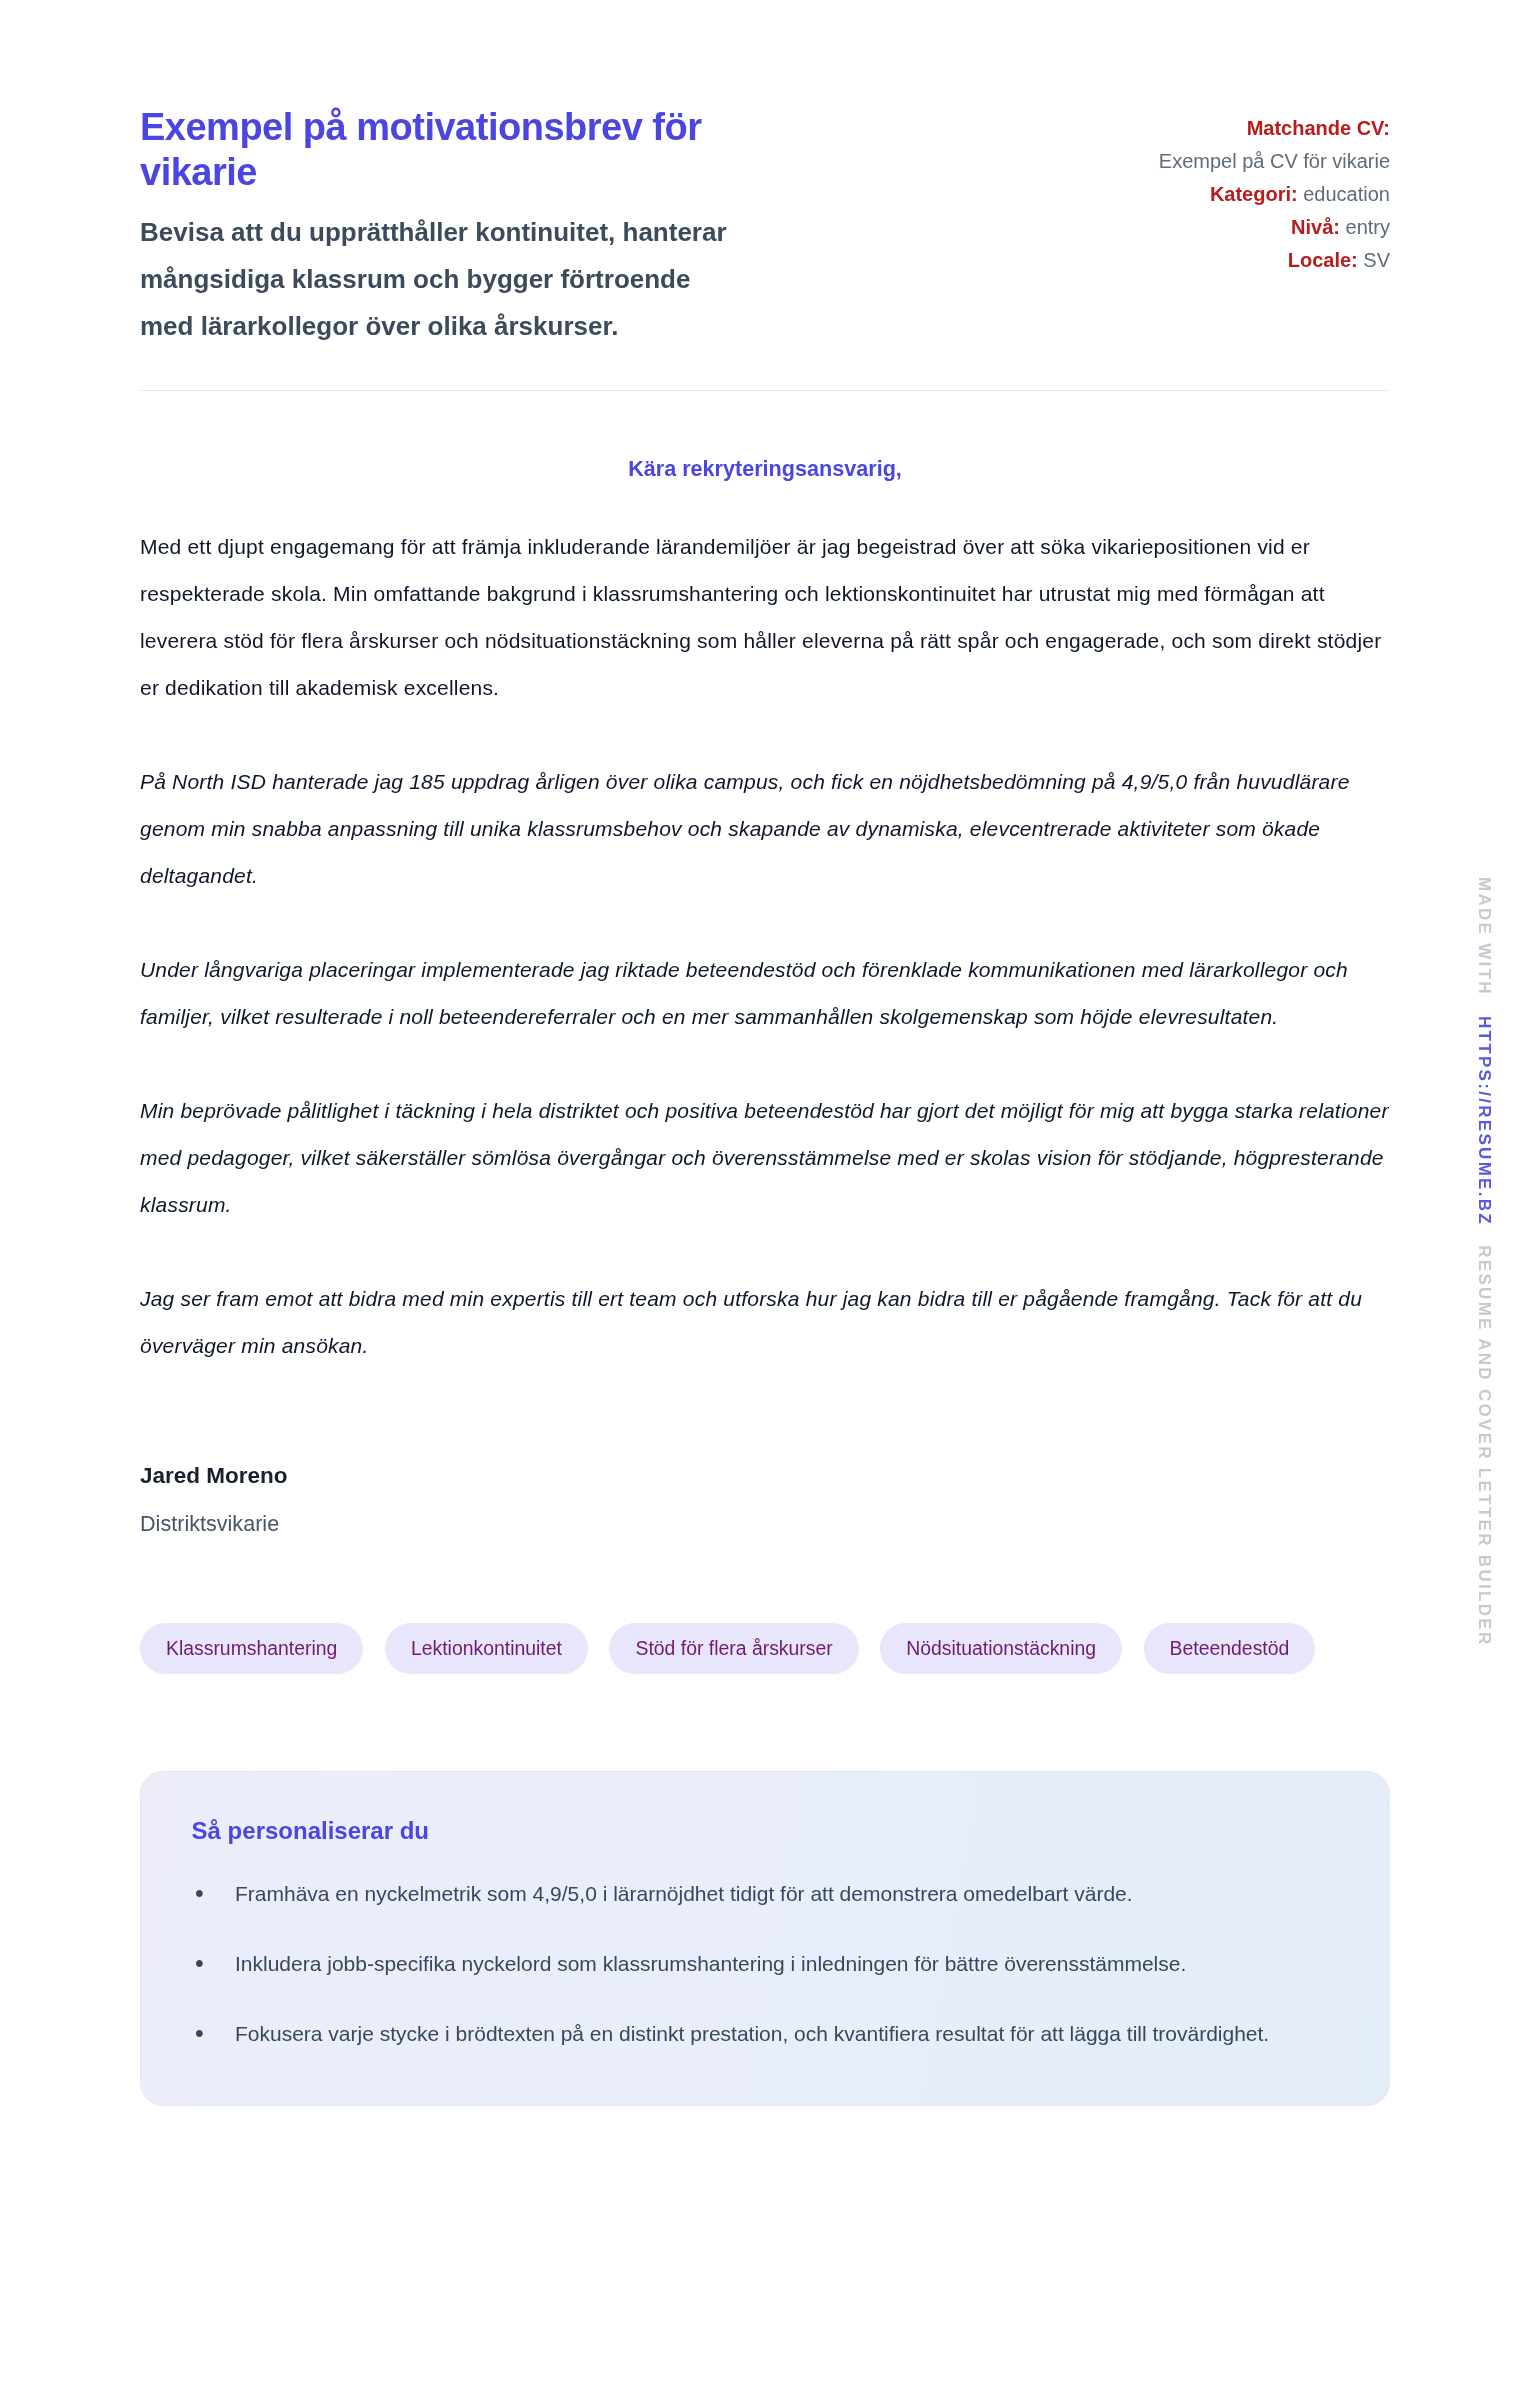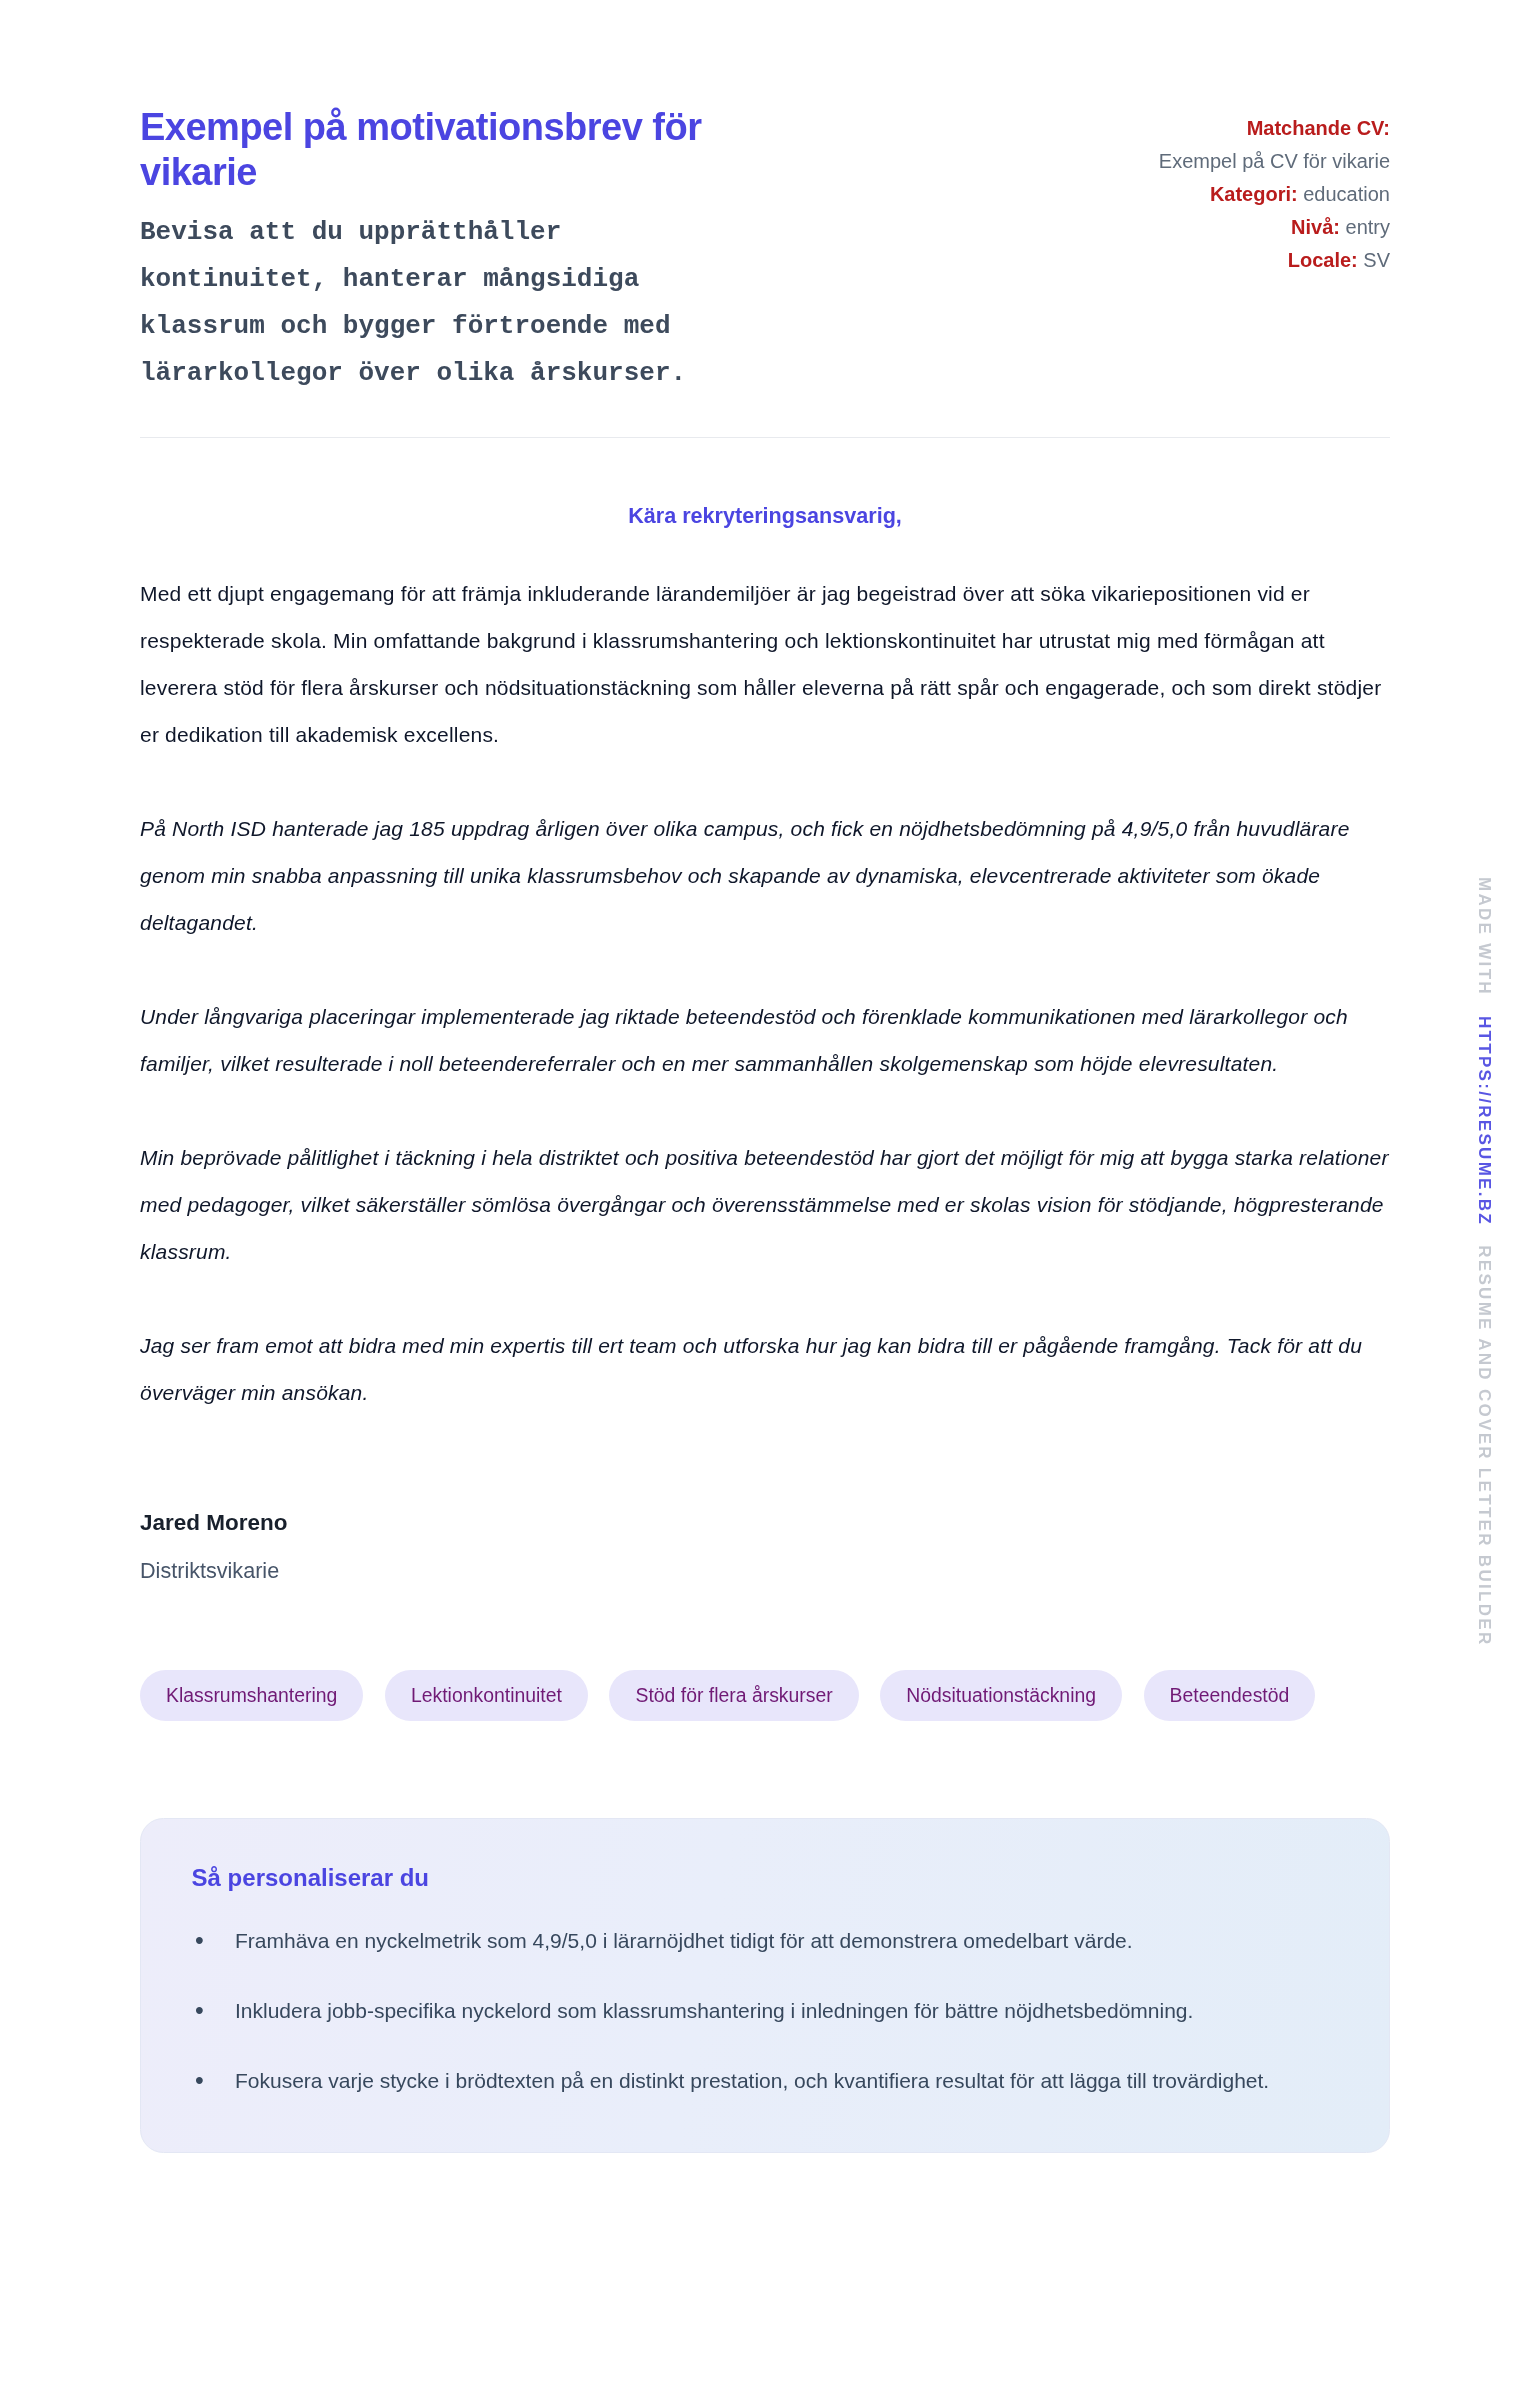--- a/index.html
+++ b/index.html
@@ -25,21 +25,20 @@
     font-weight: bold;
     color: #4b45e1;
     letter-spacing: -0.5px;
   }
   .page-subtitle {
     margin: 0;
     font-size: 26px;
     font-weight: bold;
     color: #3d4a5c;
     line-height: 47px;
-    font-family: Liberation Mono, monospace;
   }
   .meta {
     flex-shrink: 0;
     width: 257px;
     text-align: right;
     font-size: 20px;
     line-height: 33px;
     color: #5f6b7a;
     padding-top: 7.2px;
   }
@@ -172,21 +171,21 @@
     <span class="tag">Lektionkontinuitet</span>
     <span class="tag">Stöd för flera årskurser</span>
     <span class="tag">Nödsituationstäckning</span>
     <span class="tag">Beteendestöd</span>
   </div>
 
   <div class="tipbox">
     <h2 class="tipbox-title">Så personaliserar du</h2>
     <ul class="tips">
       <li>Framhäva en nyckelmetrik som 4,9/5,0 i lärarnöjdhet tidigt för att demonstrera omedelbart värde.</li>
-      <li>Inkludera jobb-specifika nyckelord som klassrumshantering i inledningen för bättre nöjdhetsbedömning.</li>
+      <li>Inkludera jobb-specifika nyckelord som klassrumshantering i inledningen för bättre överensstämmelse.</li>
       <li>Fokusera varje stycke i brödtexten på en distinkt prestation, och kvantifiera resultat för att lägga till trovärdighet.</li>
     </ul>
   </div>
 
   <div class="watermark">
     <span>MADE WITH</span>
     <a class="wm-link">HTTPS://RESUME.BZ</a>
     <span>RESUME AND COVER LETTER BUILDER</span>
   </div>
 

